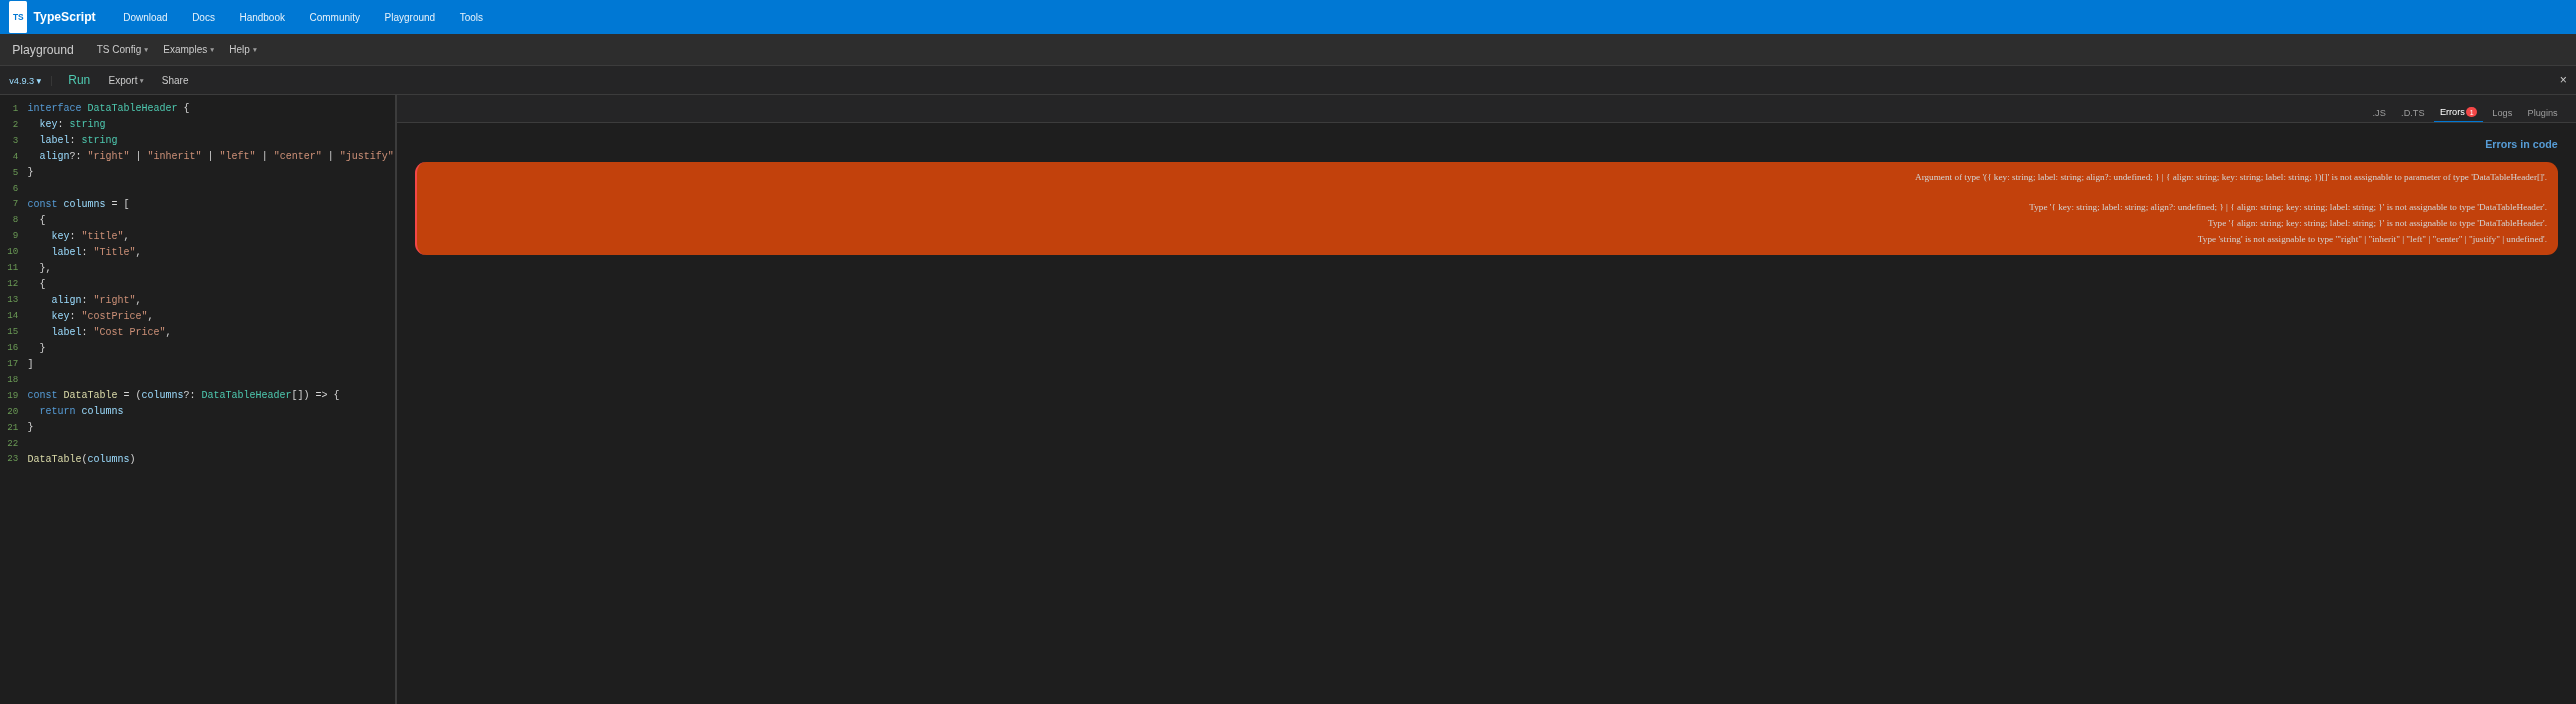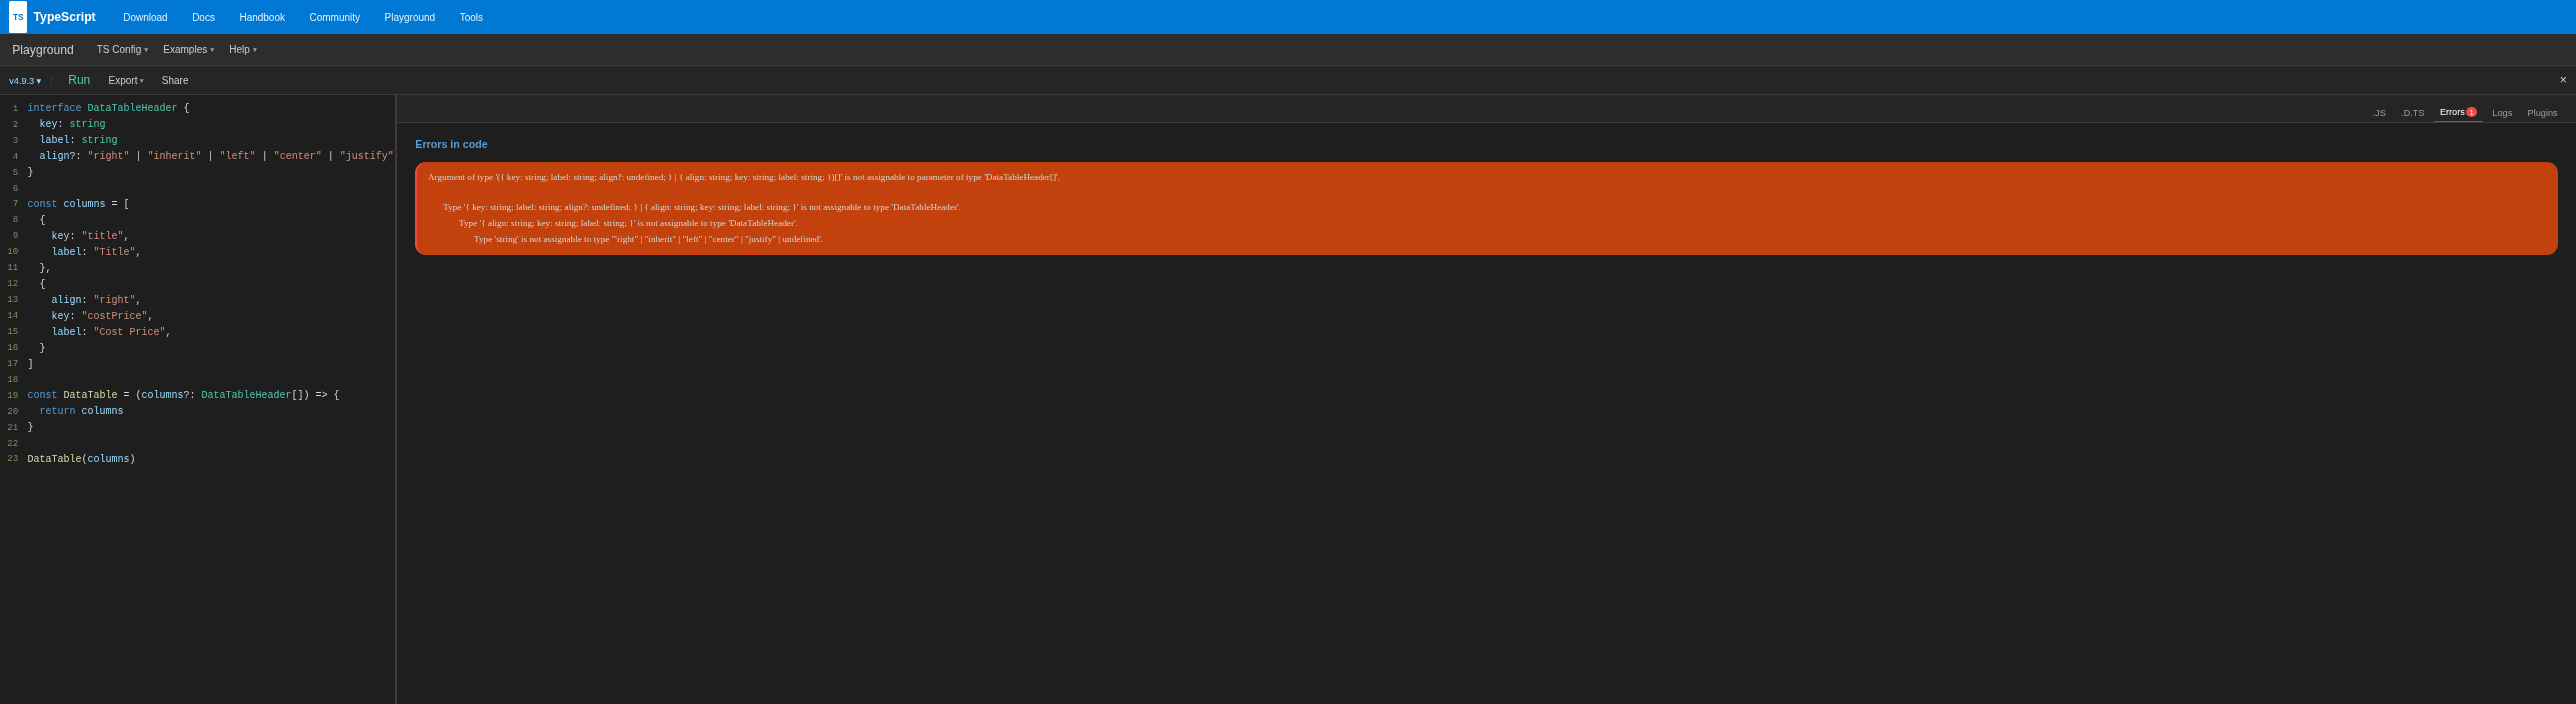--- a/index.html
+++ b/index.html
@@ -218,20 +218,21 @@
       align-items: center;
       justify-content: center;
       margin-left: 1.5px;
     }
 
     
     .errors-panel {
       flex: 1;
       padding: 15.3px 18.3px;
       overflow-y: auto;
+      text-align: right;
     }
     .errors-title {
       color: #569cd6;
       font-size: 10.7px;
       font-weight: 600;
       margin-bottom: 12.2px;
     }
     .error-block {
       background: #c2410c;
       border-left: 2.3px solid #f44747;

